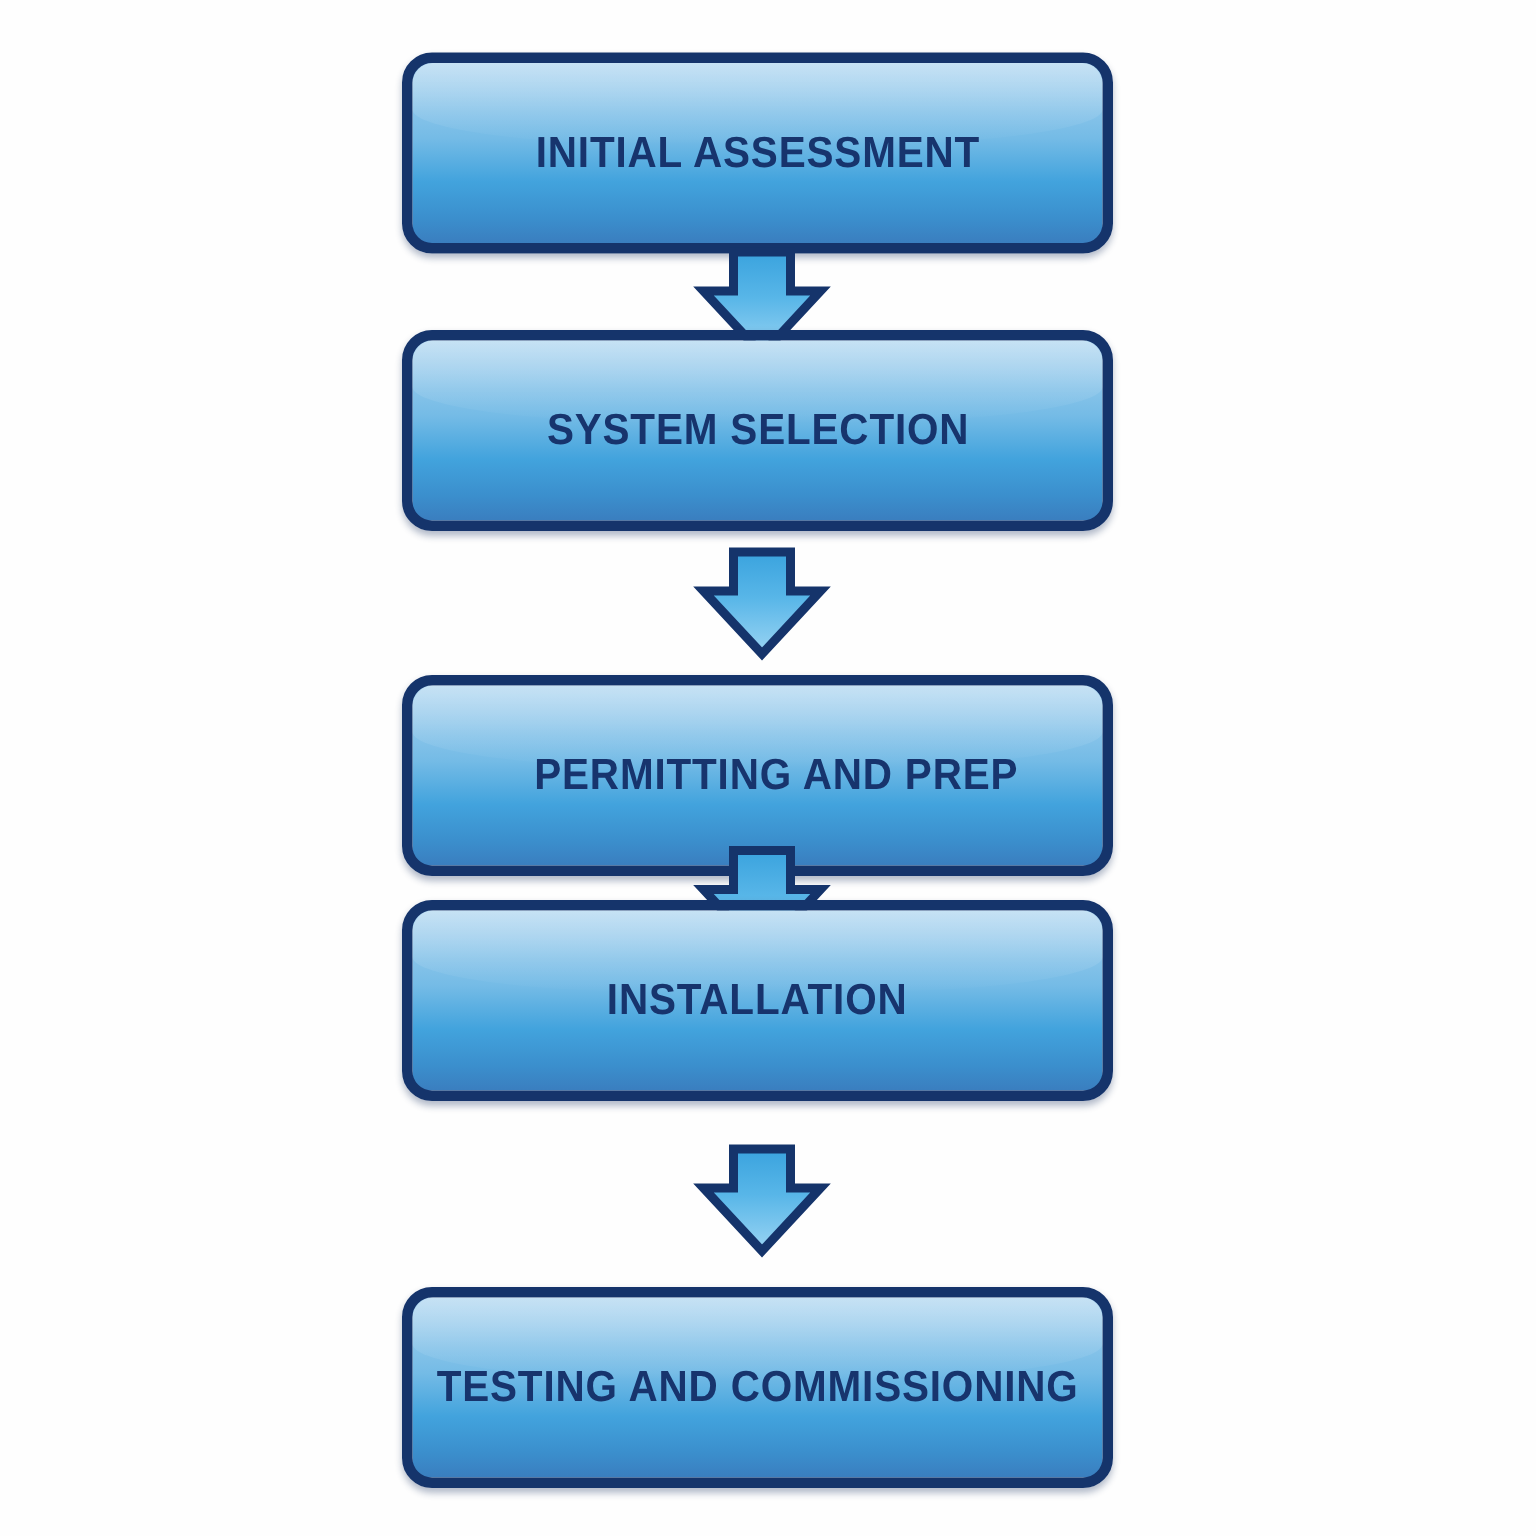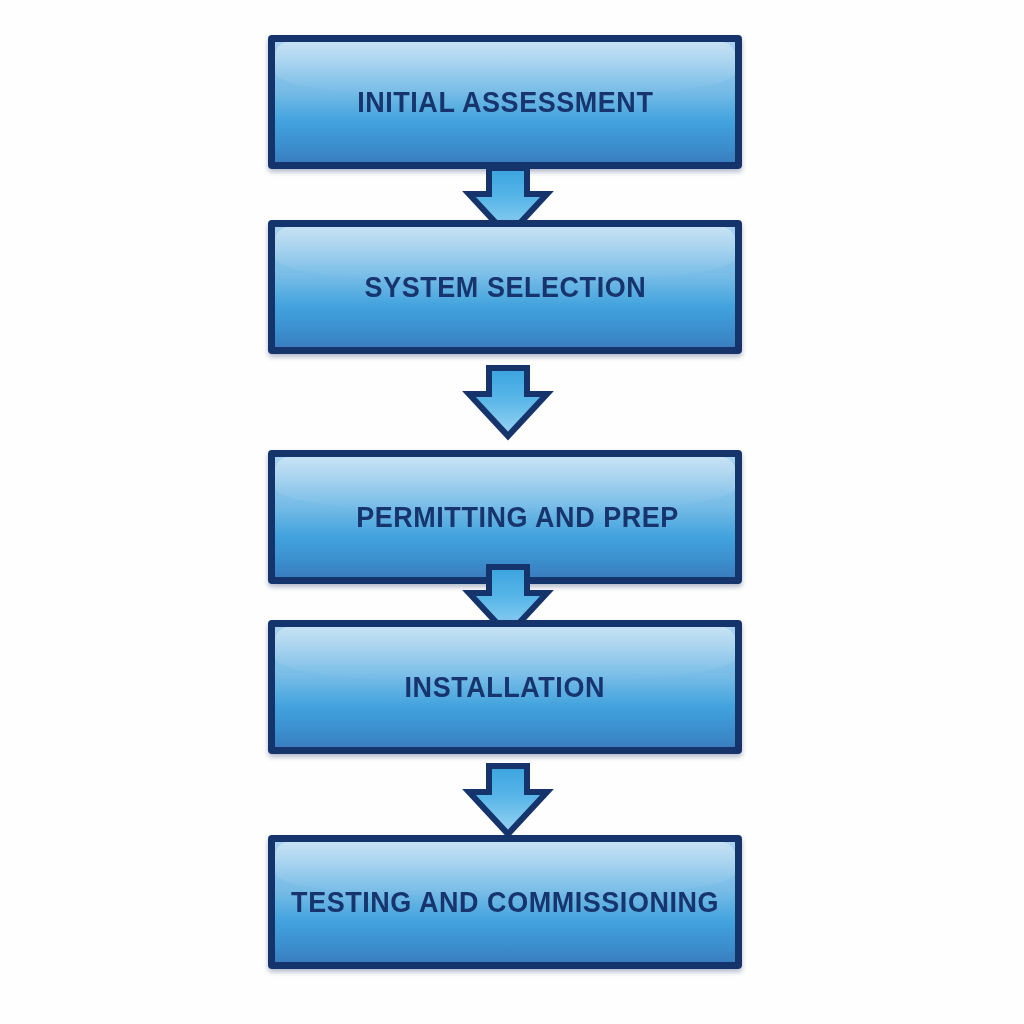--- a/index.html
+++ b/index.html
@@ -23,21 +23,21 @@
   }
 
   
   .flow-step {
     position: absolute;
     left: 268px;
     width: 474px;
     height: 134px;
     box-sizing: border-box;
     border: 7px solid #15346b;
-    border-radius: 4px;
+    border-radius: 20px;
     background: linear-gradient(to bottom,
                 #a9d3ef 0%,
                 #98cbec 14%,
                 #74bbe6 42%,
                 #42a3dd 66%,
                 #3b8fcd 86%,
                 #3a7ebf 100%);
     display: flex;
     align-items: center;
     justify-content: center;
@@ -68,22 +68,22 @@
     letter-spacing: 0.6px;
     line-height: 1;
     text-align: center;
     white-space: nowrap;
     transform: scaleX(0.93);
   }
 
   .step-1 { top: 35px; }
   .step-2 { top: 220px; }
   .step-3 { top: 450px; padding-left: 26px; }
-  .step-4 { top: 620px; align-items: center; }
-  .step-5 { top: 835px; }
+  .step-4 { top: 600px; align-items: center; }
+  .step-5 { top: 858px; }
 
   
   .connector-arrow {
     position: absolute;
     left: 466px;
     width: 84px;
     height: 70px;
   }
   .connector-arrow svg {
     display: block;

